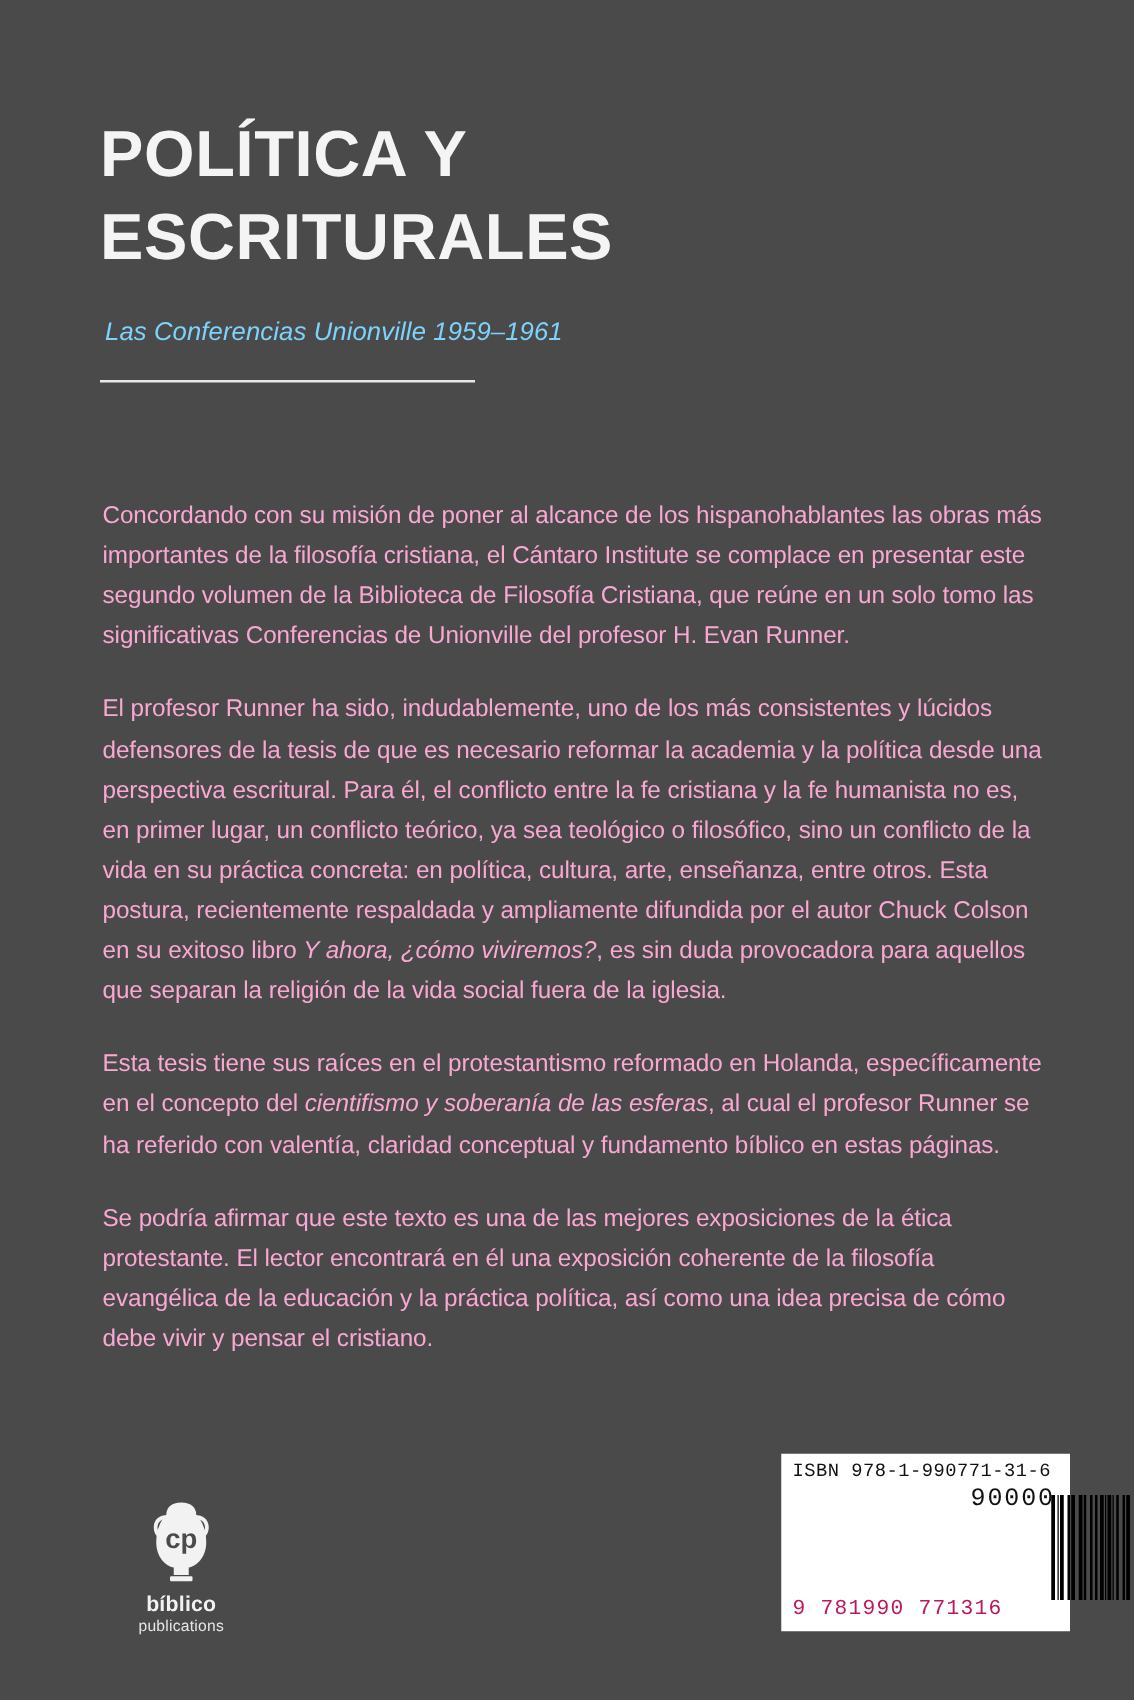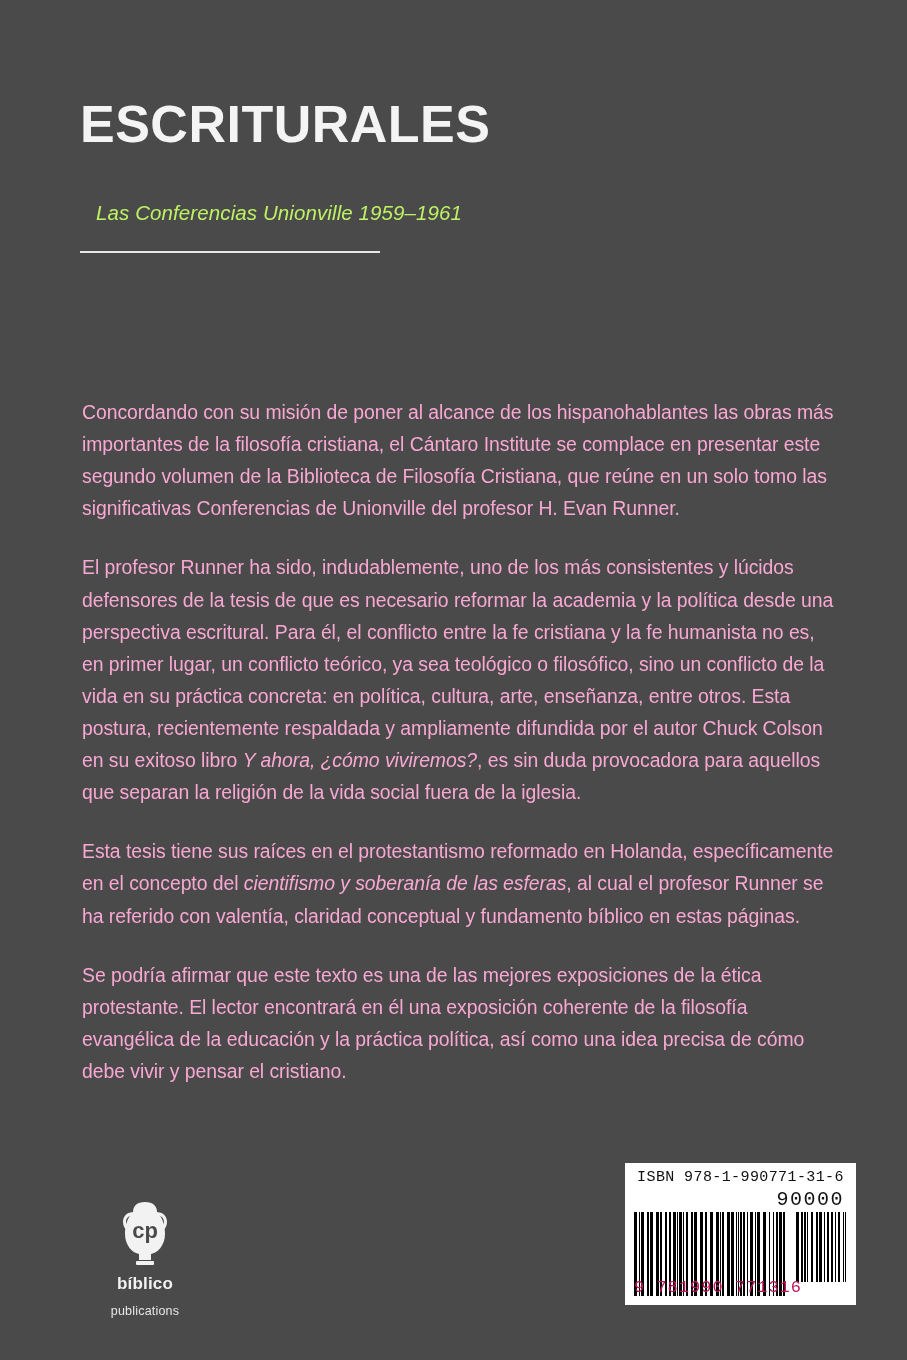--- a/index.html
+++ b/index.html
@@ -37,23 +37,23 @@
     line-height: 1.26;
     letter-spacing: 0.5px;
     text-transform: uppercase;
   }
   .book-title .tline {
     display: block;
     white-space: pre;
   }
 
   .book-subtitle {
-    margin: 16px;
+    margin: 4px;
     padding-top: 27px;
-    color: #bef264;
+    color: #7dd3fc;
     font-family: "Liberation Sans", sans-serif;
     font-size: 20.5px;
     font-style: italic;
     font-weight: 400;
     letter-spacing: 0.1px;
   }
 
   .rule {
     margin-top: 26px;
     width: 300px;
@@ -99,41 +99,41 @@
     margin-top: 7px;
     color: #f2f2f2;
     font-family: "Liberation Sans", sans-serif;
     font-size: 17px;
     font-weight: 700;
     letter-spacing: 0.2px;
     line-height: 1.05;
   }
   .publisher-kind {
     display: block;
-    margin-top: 12px;
+    margin-top: 2px;
     color: #e6e6e6;
     font-family: "Liberation Sans", sans-serif;
     font-size: 12.5px;
     font-weight: 400;
     letter-spacing: 0.2px;
     line-height: 1.1;
   }
 
   
   .barcode-box {
     position: absolute;
     left: 625px;
     top: 1163px;
     width: 231px;
     height: 142px;
     background: #ffffff;
     box-sizing: border-box;
     padding: 7px 9px 5px 9px;
     display: flex;
-    flex-direction: column;
+    flex-direction: row;
   }
   .barcode-isbn {
     font-family: "Liberation Mono", monospace;
     font-size: 15px;
     font-weight: 400;
     color: #111;
     letter-spacing: 0.4px;
     text-align: center;
     line-height: 1.05;
     white-space: nowrap;
@@ -184,20 +184,21 @@
     white-space: nowrap;
   }
 </style>
 </head>
 <body>
 
 <div class="cover">
 
   <div class="title-block">
     <h1 class="book-title">
+      <span class="tline">POLÍTICA Y</span>
       <span class="tline">ESCRITURALES</span>
     </h1>
     <p class="book-subtitle">Las Conferencias Unionville 1959–1961</p>
     <div class="rule"></div>
   </div>
 
   <div class="blurb">
     <p>Concordando con su misión de poner al alcance de los hispanohablantes las obras más importantes de la filosofía cristiana, el Cántaro Institute se complace en presentar este segundo volumen de la Biblioteca de Filosofía Cristiana, que reúne en un solo tomo las significativas Conferencias de Unionville del profesor H. Evan Runner.</p>
     <p><span>El profesor Runner ha sido, indudablemente, uno de los más consistentes y lúcidos defensores de la tesis de que es necesario reformar la academia y la política desde una perspectiva escritural. Para él, el conflicto entre la fe cristiana y la fe humanista no es, en primer lugar, un conflicto teórico, ya sea teológico o filosófico, sino un conflicto de la vida en su práctica concreta: en política, cultura, arte, enseñanza, entre otros. Esta postura, recientemente respaldada y ampliamente difundida por el autor Chuck Colson en su exitoso libro </span><i>Y ahora, ¿cómo viviremos?</i><span>, es sin duda provocadora para aquellos que separan la religión de la vida social fuera de la iglesia.</span></p>
     <p><span>Esta tesis tiene sus raíces en el protestantismo reformado en Holanda, específicamente en el concepto del </span><i>cientifismo y soberanía de las esferas</i><span>, al cual el profesor Runner se ha referido con valentía, claridad conceptual y fundamento bíblico en estas páginas.</span></p>

